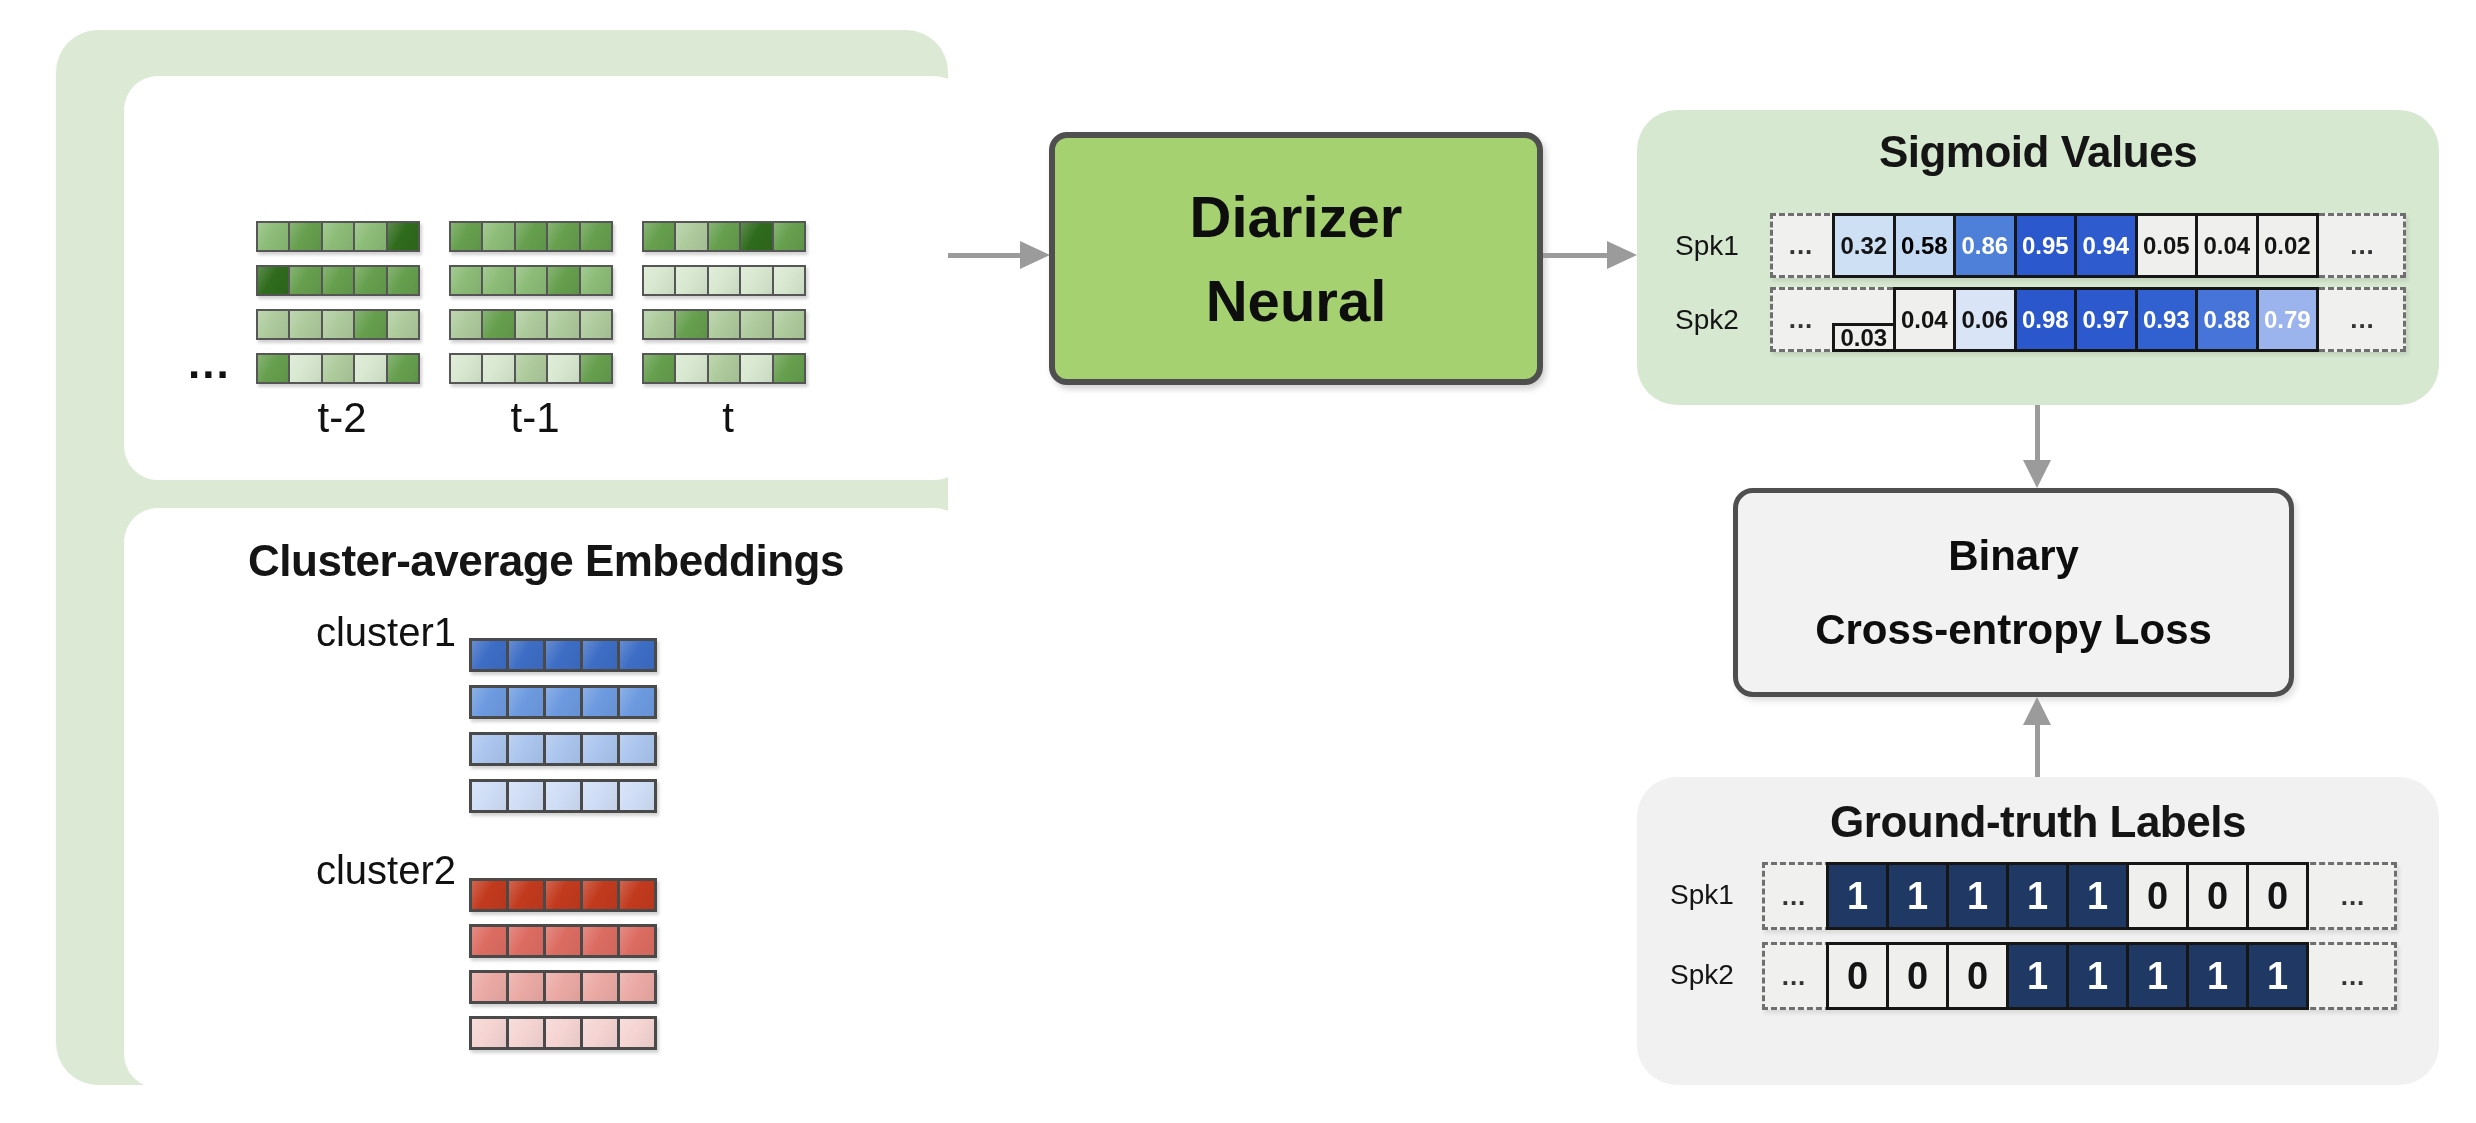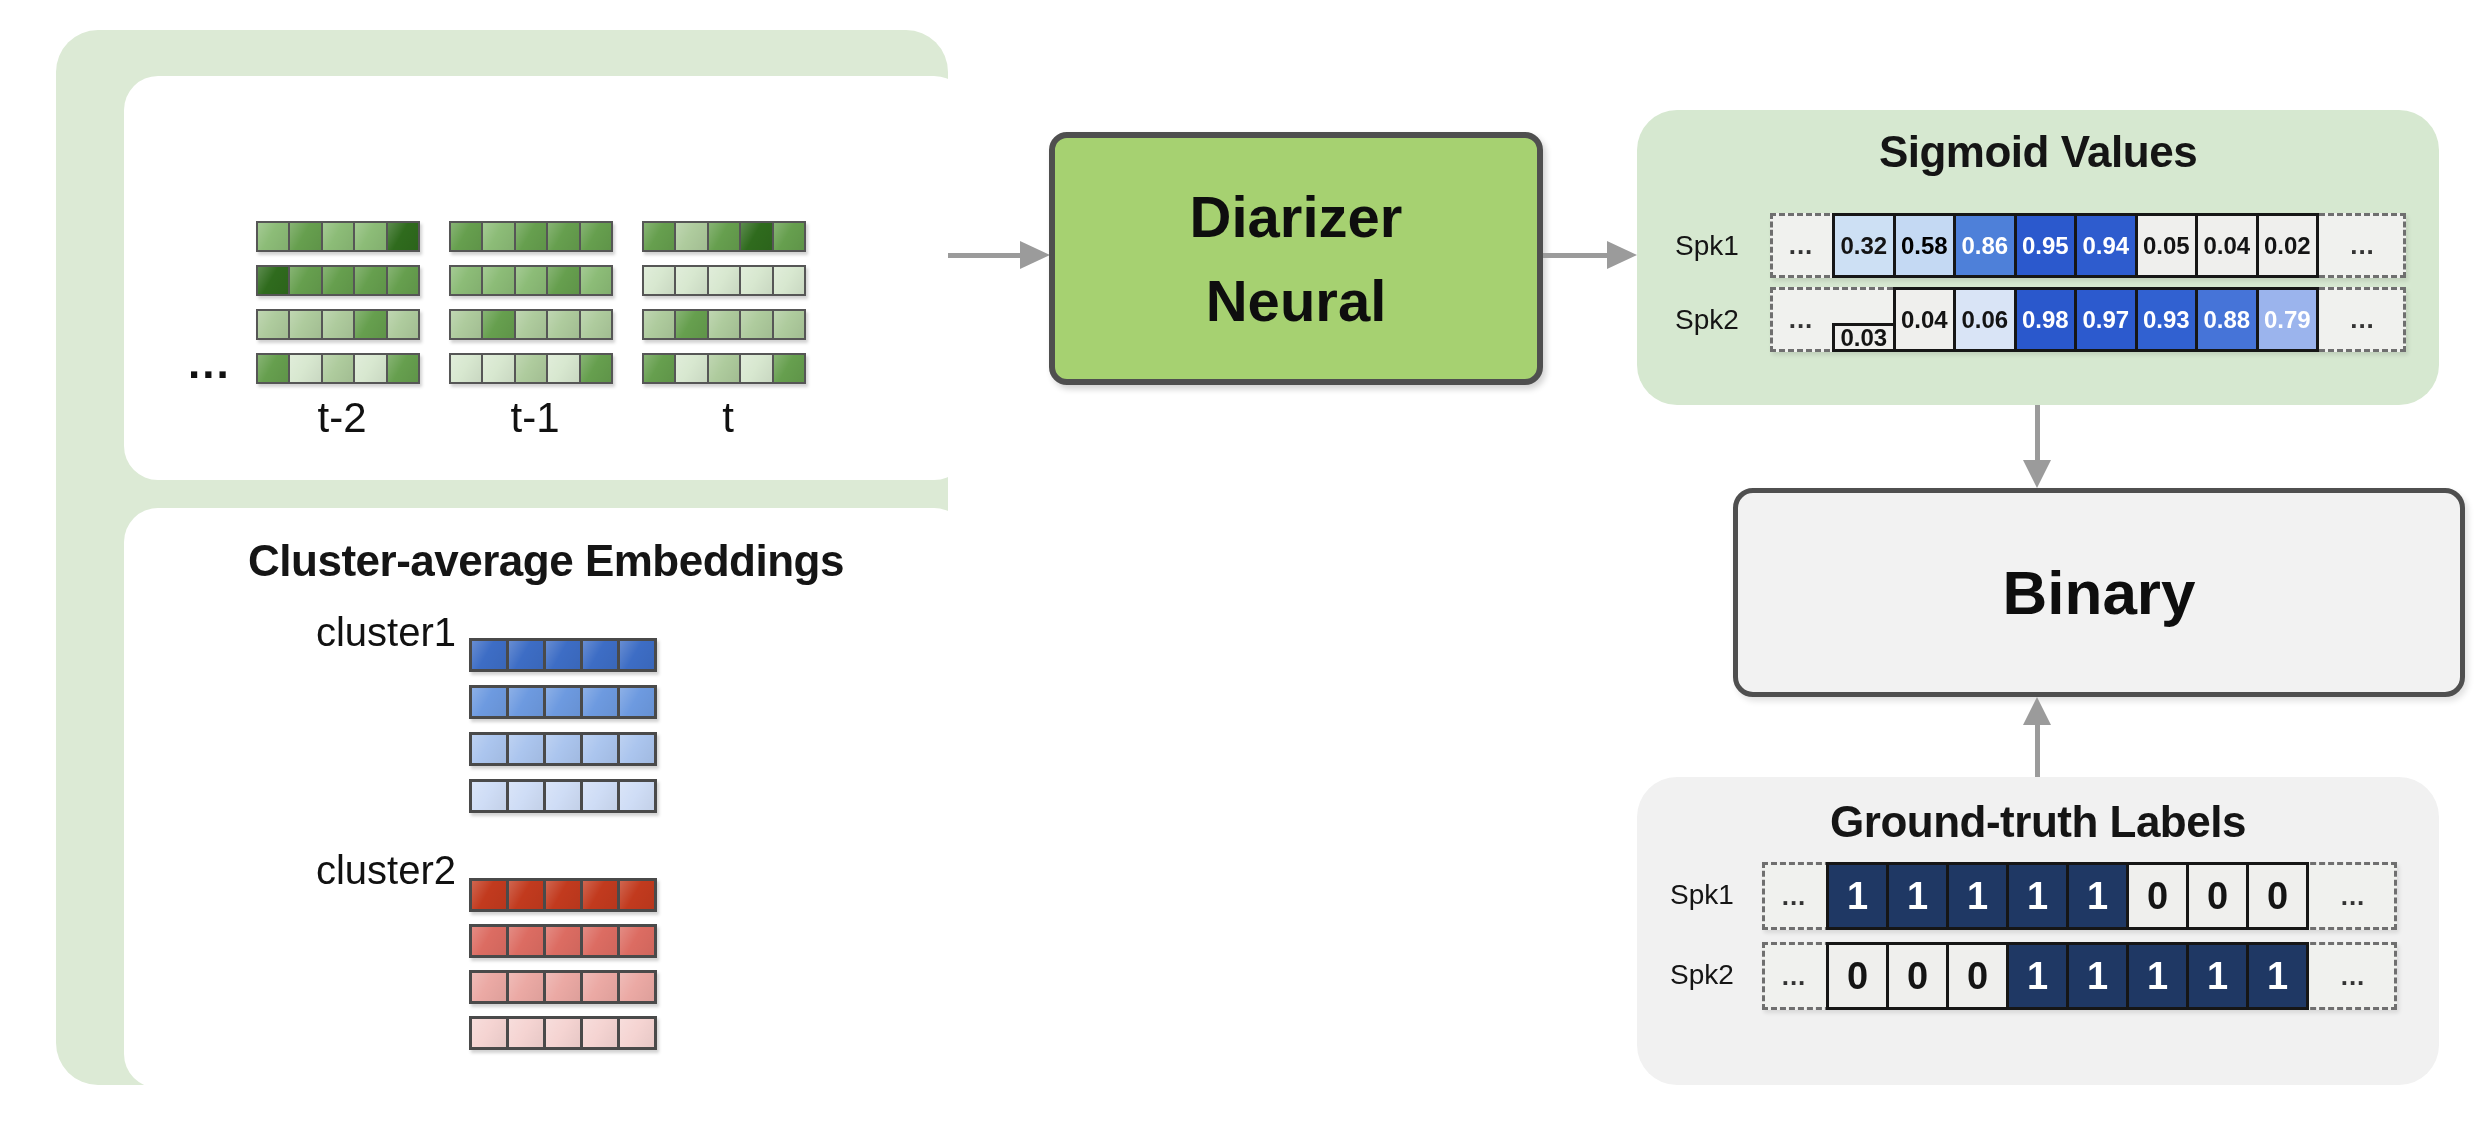--- a/index.html
+++ b/index.html
@@ -18,24 +18,24 @@
   .panel-title{position:absolute; width:100%; text-align:center; font-weight:bold; font-size:44px; letter-spacing:-0.5px;}
   
   .nd-box{
     position:absolute; left:1049px; top:132px; width:494px; height:253px;
     background:#a6d171; border:6px solid #4f4f4f; border-radius:18px; box-sizing:border-box;
     display:flex; flex-direction:column; align-items:center; justify-content:center;
     font-size:58px; font-weight:bold; line-height:84px; color:#0e0e0e;
     box-shadow:3px 4px 6px rgba(0,0,0,0.18);
   }
   .bce-box{
-    position:absolute; left:1733px; top:488px; width:732px; height:209px;
+    position:absolute; left:1733px; top:488px; width:561px; height:209px;
     background:#f2f2f2; border:5px solid #4f4f4f; border-radius:20px; box-sizing:border-box;
     display:flex; flex-direction:column; align-items:center; justify-content:center;
-    font-size:62px; font-weight:bold; line-height:74px; color:#0e0e0e;
+    font-size:42px; font-weight:bold; line-height:74px; color:#0e0e0e;
     box-shadow:3px 4px 6px rgba(0,0,0,0.12);
     text-align:center;
   }
   .caption{
     position:absolute; left:1041px; top:408px; width:510px; text-align:center;
     font-size:54px; font-weight:bold; line-height:74px; color:#72b52d;
   }
   
   .h-line{position:absolute; height:5px; background:#9b9b9b;}
   .v-line{position:absolute; width:5px; background:#9b9b9b;}
@@ -284,20 +284,21 @@
           <div class="dots-cell" style="flex: 1 1 0%;">...</div>
         </div>
       </div>
   </div>
 
   <div class="v-line" style="left:2035px; top:405px; height:57px;"></div>
   <div class="head-down" style="left:2023px; top:460px;"></div>
 
   <div class="bce-box">
     <div>Binary</div>
+    <div>Cross-entropy Loss</div>
   </div>
 
   <div class="head-up" style="left:2023px; top:697px;"></div>
   <div class="v-line" style="left:2035px; top:723px; height:56px;"></div>
 
   <div class="panel gt-panel">
     <div class="panel-title" style="top:20px;">Ground-truth Labels</div>
     <div class="spk-label" style="left:10px; top:102px;">Spk1</div>
     <div class="dash-row gt-row" style="left:125px; top:85px; width:635px; height:68px;">
         <div class="cells">

